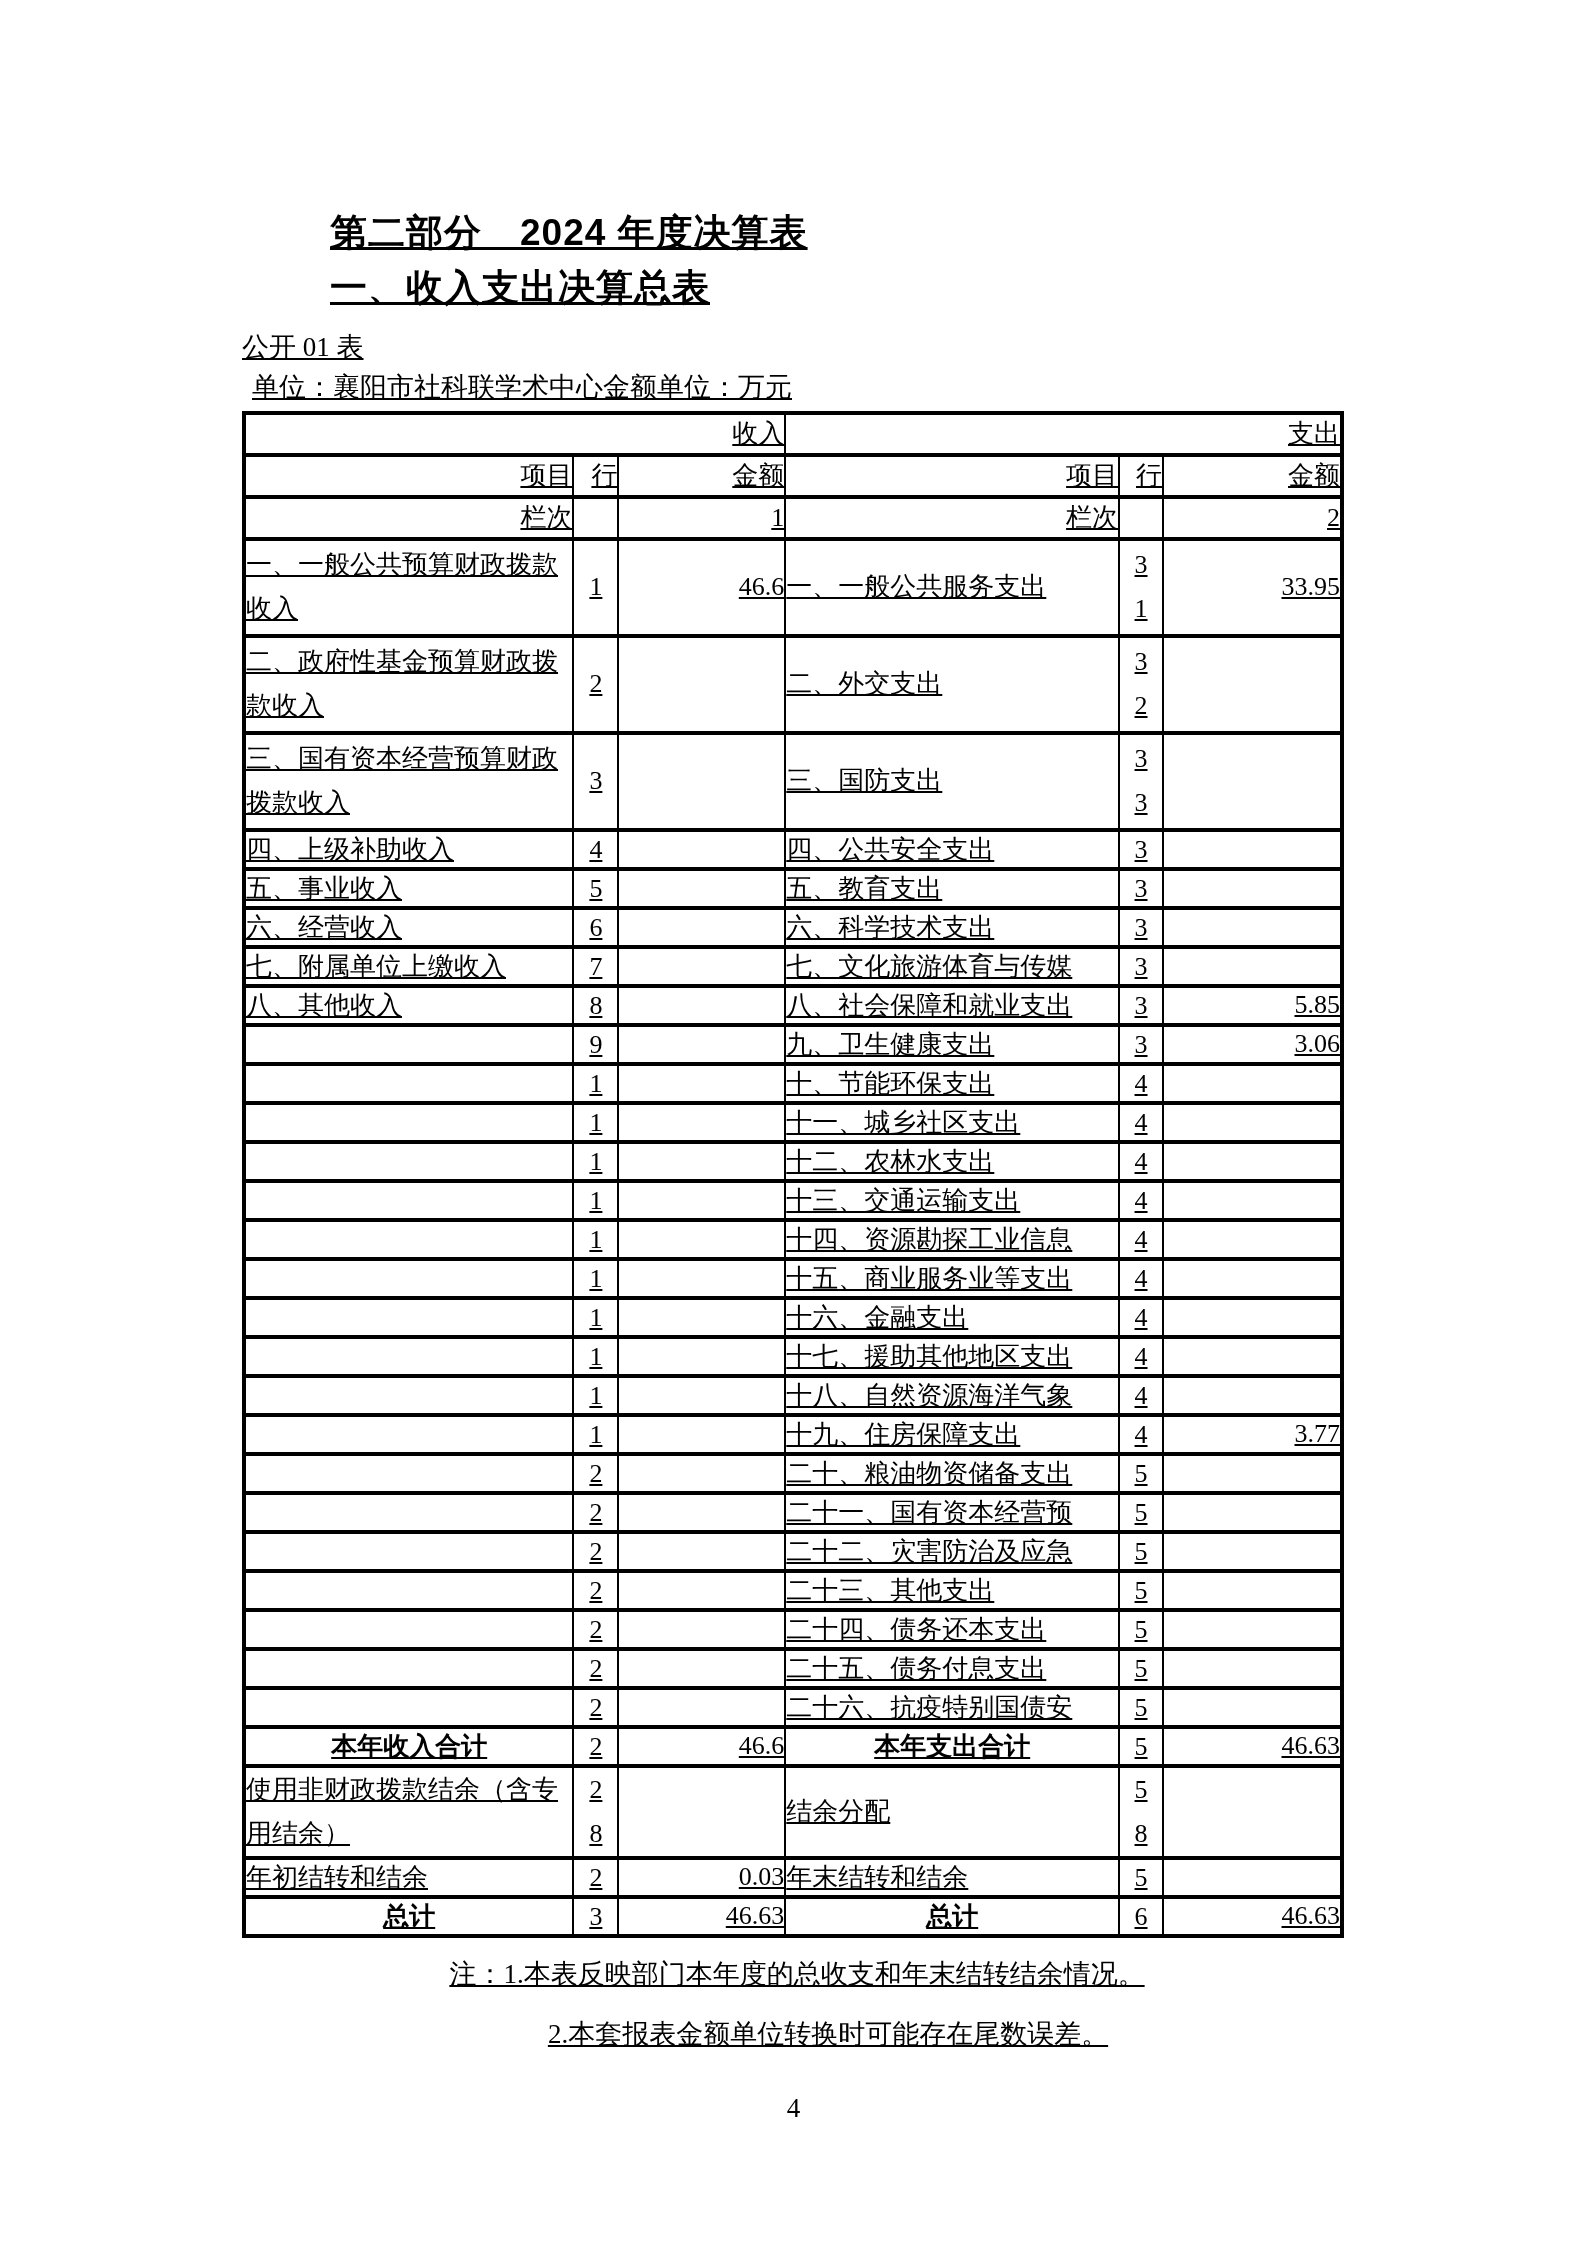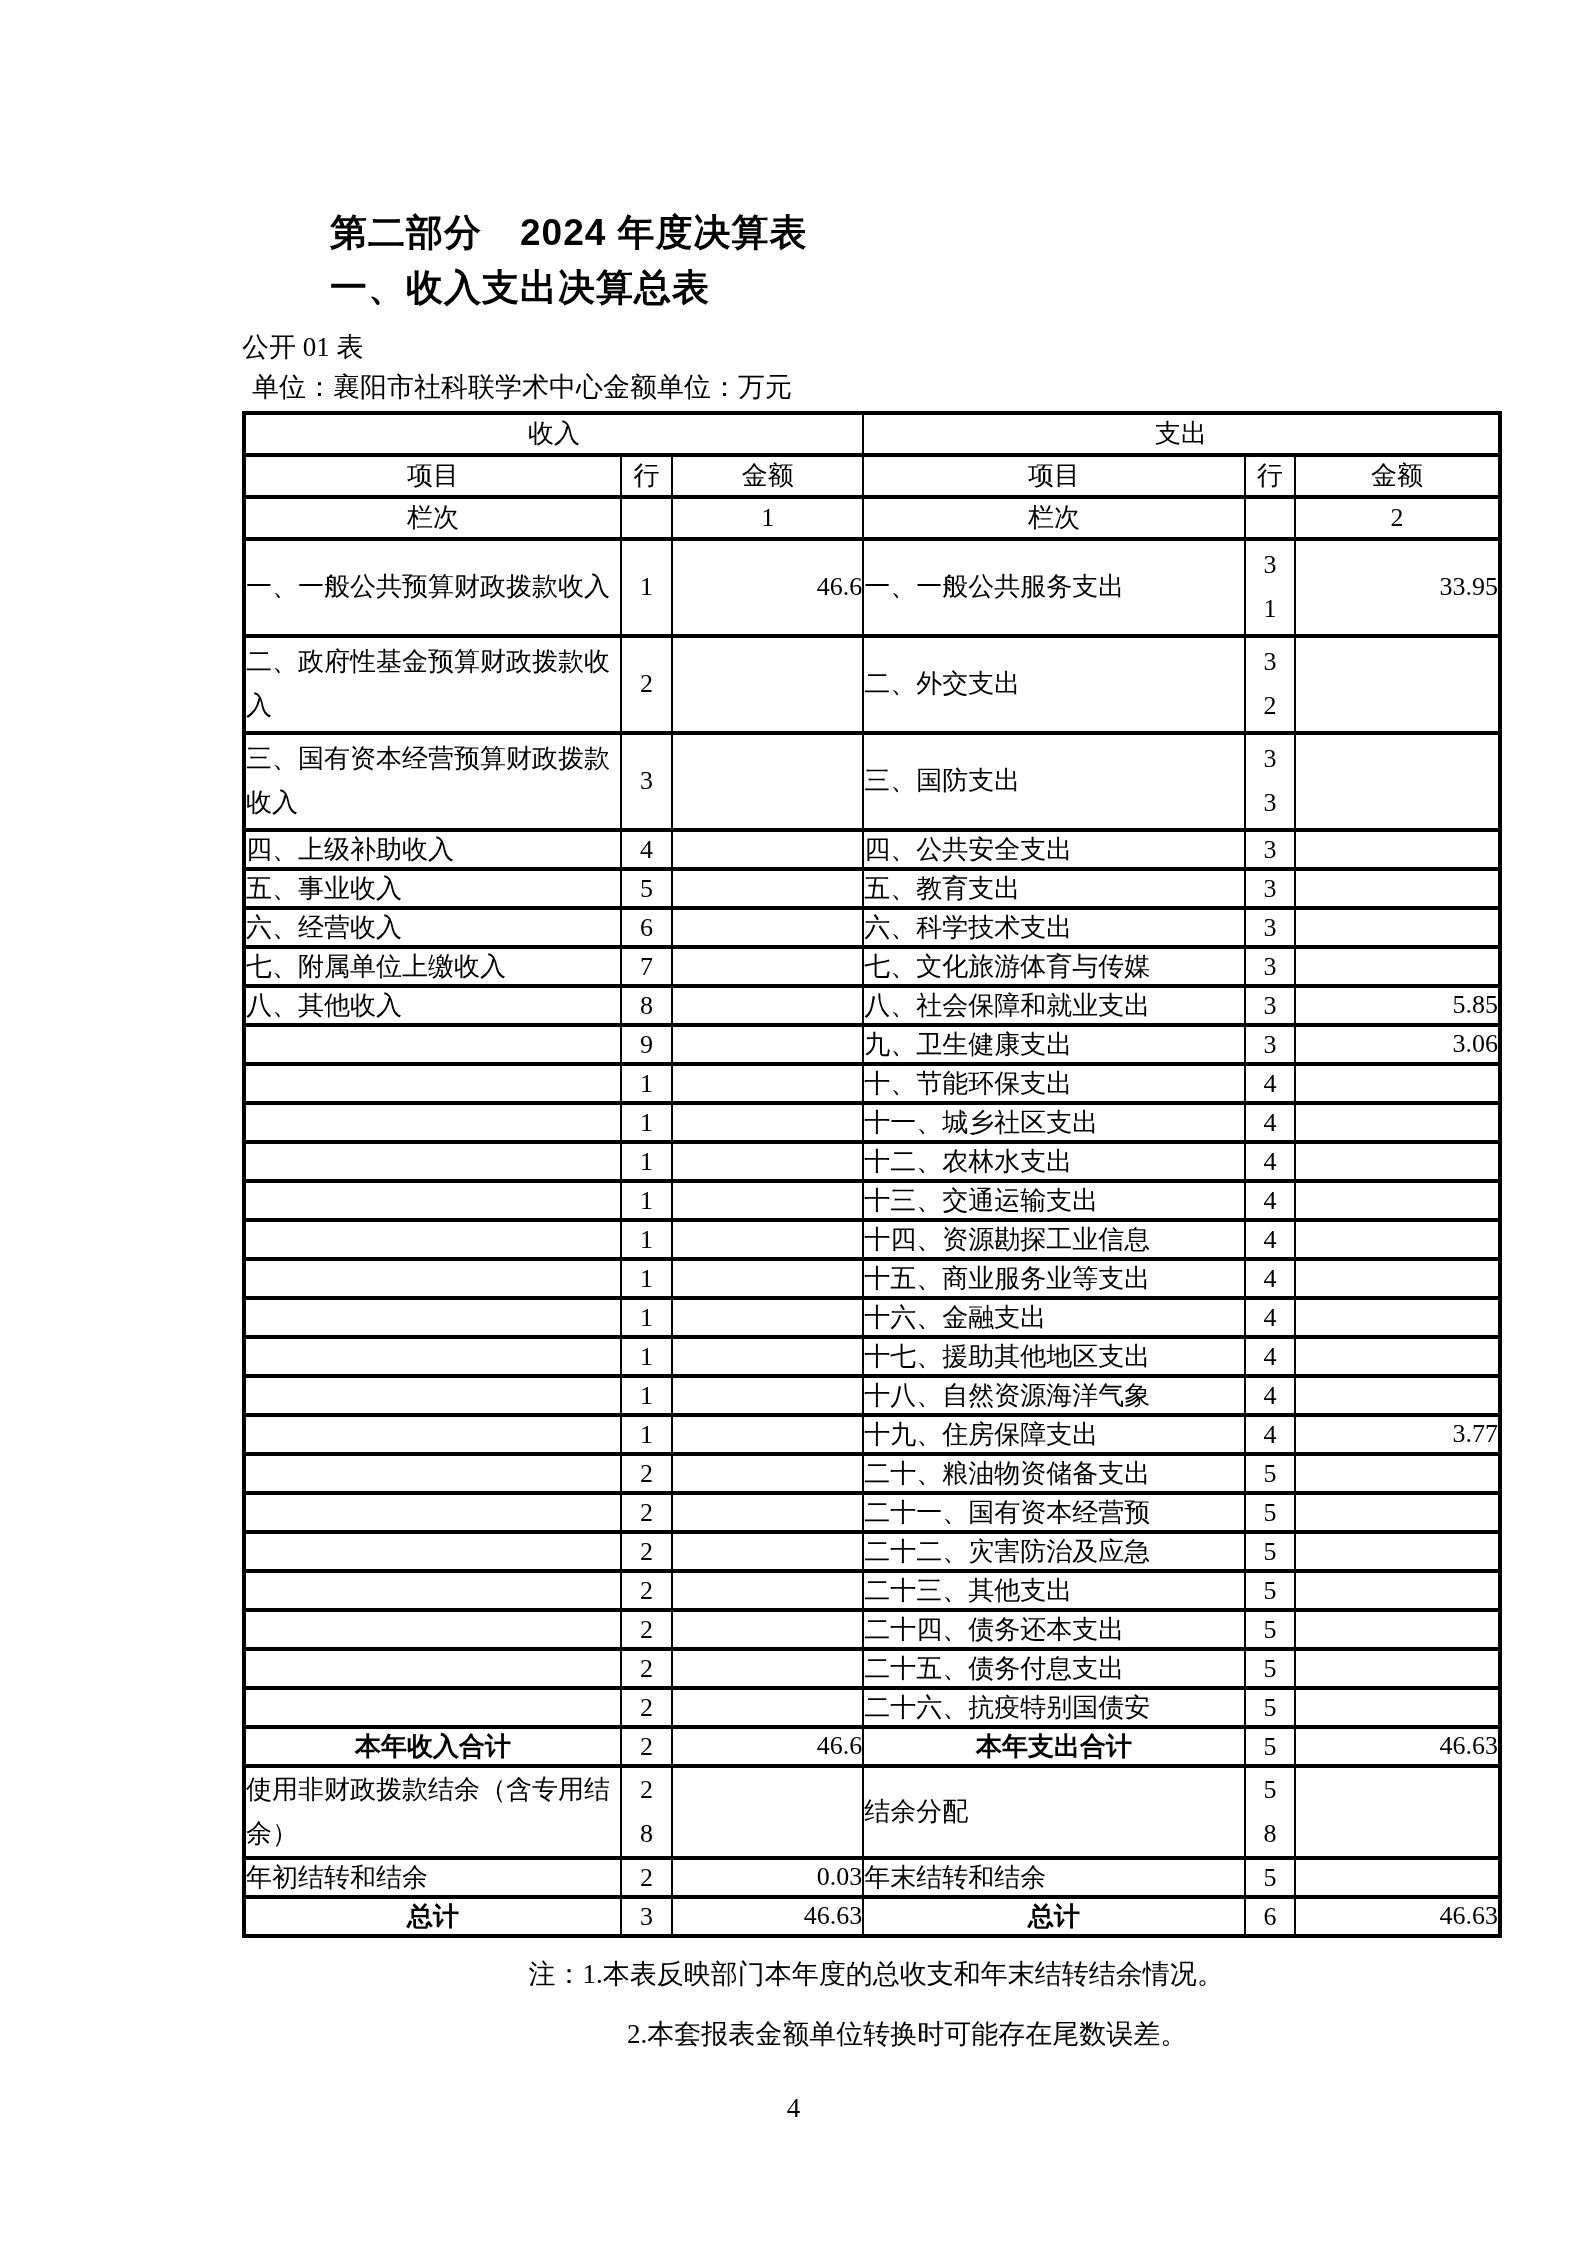--- a/index.html
+++ b/index.html
@@ -13,21 +13,22 @@
     height: 2245px;
     background: #ffffff;
     color: #000000;
     font-family: "Liberation Serif", "DejaVu Serif", serif;
     overflow: hidden;
   }
   .content {
     position: absolute;
     left: 242px;
     top: 0;
-    width: 1260px;
+    width: 1102px;
+    text-decoration: underline;
   }
   .titles {
     margin-left: 88px;
     padding-top: 212px;
   }
   .title1, .title2 {
     font-family: "Liberation Sans", "DejaVu Sans", sans-serif;
     font-weight: 700;
     font-size: 37px;
     line-height: 1.15;
@@ -64,21 +65,21 @@
     border-bottom-width: 4px;
     padding: 0;
     font-weight: normal;
     overflow: hidden;
     vertical-align: middle;
   }
   thead tr { height: 42px; }
   tbody tr { height: 38px; }
   tbody tr.tall  { height: 97px; }
   tbody tr.tall2 { height: 85px; }
-  thead th { text-align: center; }
+  thead th { text-align: right; }
   td.item {
     text-align: left;
     padding-left: 9px;
     padding-right: 4px;
   }
   td.rownum {
     text-align: center;
     white-space: pre-line;
     line-height: 1.2;
   }

